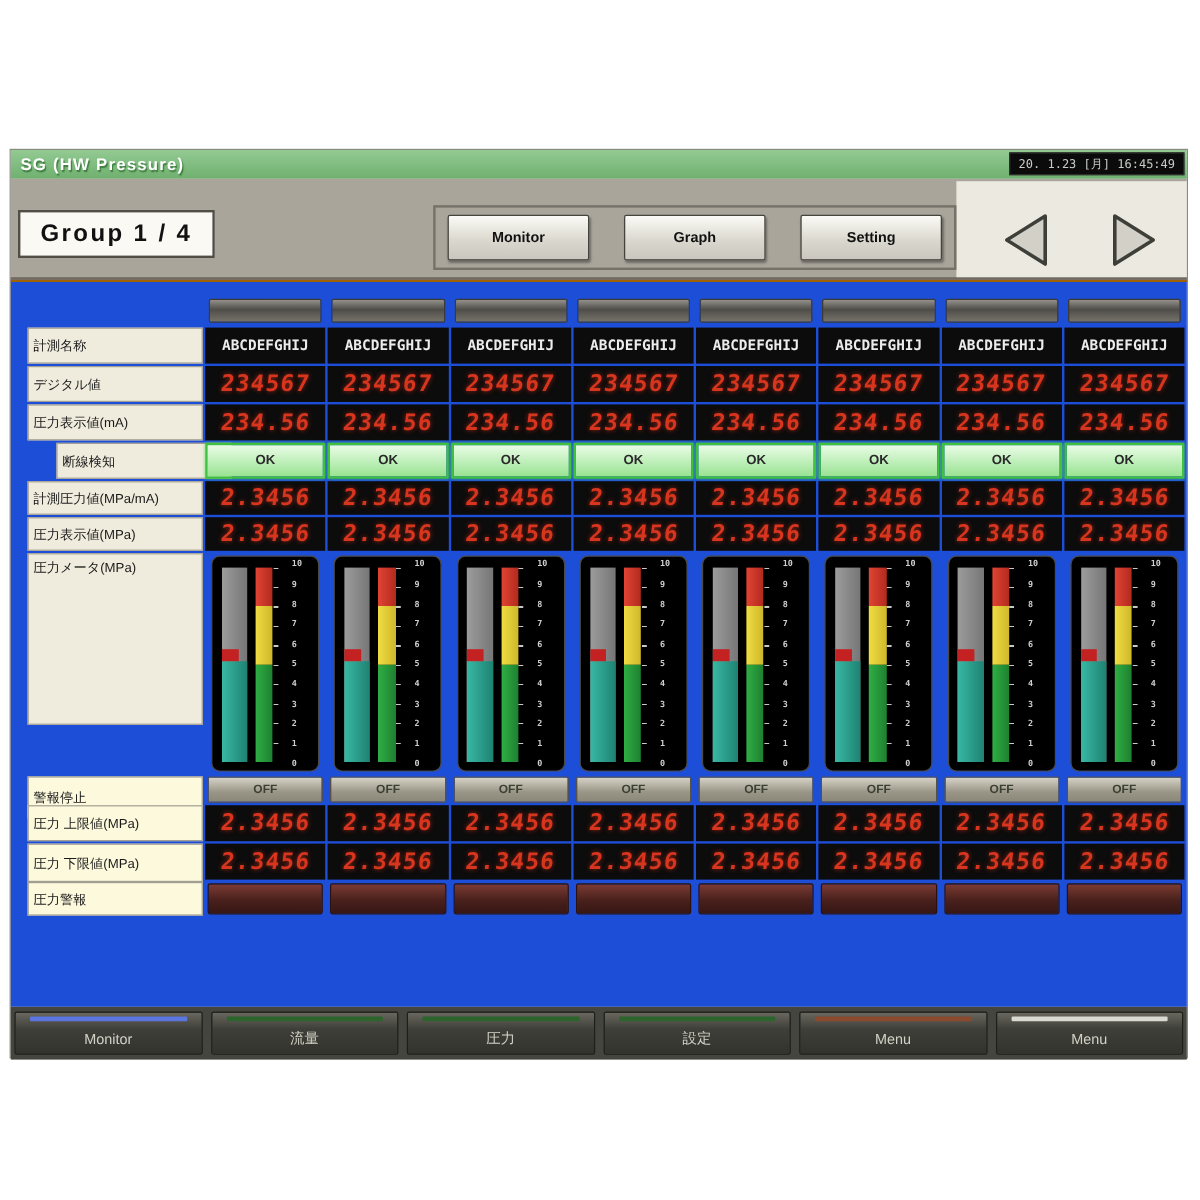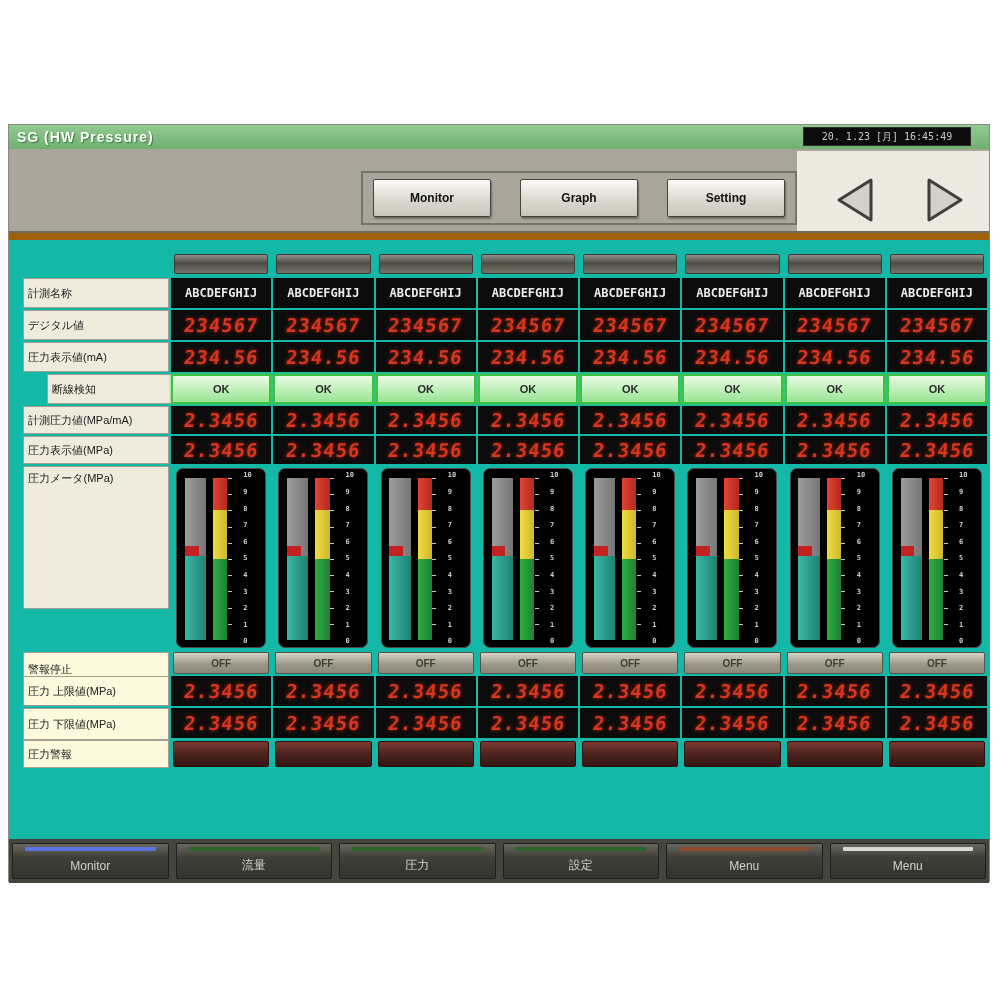--- a/index.html
+++ b/index.html
@@ -2,34 +2,34 @@
 <html><head>
 <meta charset="utf-8">
 <style>
   html,body{margin:0;padding:0;}
   body{width:1000px;height:1000px;background:#ffffff;font-family:"Liberation Sans",sans-serif;position:relative;overflow:hidden;}
   .screen{position:absolute;left:8px;top:124px;width:982px;height:758px;background:#fdfdf9;border:1px solid #8a8a82;box-sizing:border-box;}
 
   
   .titlebar{position:absolute;left:0;top:0;width:100%;height:24px;background:linear-gradient(180deg,#93ca93,#6fb06f);}
   .title{position:absolute;left:8px;top:4px;font:700 14px "Liberation Sans",sans-serif;color:#ffffff;text-shadow:1px 1px 1px #3d7a3d;letter-spacing:1px;}
-  .clock{position:absolute;right:18px;top:2px;width:168px;height:19px;background:#0b0b0b;color:#c8ccc8;font:10px "DejaVu Sans Mono",monospace;display:flex;align-items:center;justify-content:center;border:1px solid #2e2e2e;box-sizing:border-box;}
+  .clock{position:absolute;right:2px;top:2px;width:146px;height:19px;background:#0b0b0b;color:#c8ccc8;font:10px "DejaVu Sans Mono",monospace;display:flex;align-items:center;justify-content:center;border:1px solid #2e2e2e;box-sizing:border-box;}
 
   
   .toolbar{position:absolute;left:0;top:24px;width:100%;height:84px;background:#a9a59b;border-bottom:2px solid #6e6b63;box-sizing:border-box;}
   .right-panel{position:absolute;right:0;top:2px;width:192px;height:80px;background:#eceae0;}
   .groupbox{position:absolute;left:6px;top:26px;width:164px;height:40px;background:#faf9f4;border:2px solid #504e47;display:flex;align-items:center;justify-content:center;font:700 20px "Liberation Sans",sans-serif;letter-spacing:2px;color:#111;box-sizing:border-box;}
   .btnframe{position:absolute;left:352px;top:22px;width:436px;height:54px;border:2px solid #75726a;display:flex;align-items:center;justify-content:space-between;padding:0 10px;box-sizing:border-box;}
   .tbtn{width:118px;height:38px;background:linear-gradient(180deg,#fbfaf6,#dbd9cf 55%,#c9c7bd);border:1px solid #45433d;border-radius:2px;box-shadow:1px 2px 2px rgba(0,0,0,.35);font:700 12px "Liberation Sans",sans-serif;color:#111;cursor:pointer;}
   .arrow-btn{position:absolute;top:26px;width:58px;height:50px;background:transparent;border:none;padding:0;cursor:pointer;}
   .arrow-prev{right:104px;}
   .arrow-next{right:16px;}
 
   
-  .panel{position:absolute;left:0;top:108px;width:100%;height:606px;background:#14b8a6;border-top:7px solid #a16207;box-sizing:border-box;}
+  .panel{position:absolute;left:0;top:108px;width:100%;height:606px;background:#1d4ed8;border-top:2px solid #a16207;box-sizing:border-box;}
   .lcell{position:absolute;left:14px;width:146px;background:#efecdd;border:1px solid #a29e91;font:11px "Liberation Sans",sans-serif;color:#191919;display:flex;align-items:center;padding:0 4px;box-sizing:border-box;}
   .lcell.yellow{background:#fcf9dc;}
   .lcell.top-align{align-items:flex-start;padding-top:4px;}
   .crow{position:absolute;left:162px;width:816px;display:grid;grid-template-columns:repeat(8,1fr);gap:2px;}
 
   .cell-hdr{background:linear-gradient(180deg,#93908a,#4e4c47 45%,#5a5852 60%,#757269);border:1px solid #3a3a36;border-radius:2px;margin:0 3px;cursor:pointer;}
   .cell-name{background:#0c0c0c;color:#ececec;font:700 12px "DejaVu Sans Mono",monospace;display:flex;align-items:center;justify-content:center;overflow:hidden;}
   .cell-seg{background:#0c0c0c;display:flex;align-items:center;justify-content:center;overflow:hidden;}
   .seg{font:700 19px "DejaVu Sans Mono",monospace;color:#d8351f;transform:skewX(-7deg);letter-spacing:1px;text-shadow:0 0 4px rgba(255,60,30,.55);white-space:nowrap;}
   .cell-ok{background:linear-gradient(180deg,#eafce6,#98e392);border:2px solid #3fc03f;box-shadow:0 0 3px #58d058;display:flex;align-items:center;justify-content:center;font:700 11px "Liberation Sans",sans-serif;color:#2a2a2a;box-sizing:border-box;}
@@ -60,20 +60,21 @@
 
 <div class="screen">
 
   <div class="titlebar">
     <span class="title">SG (HW Pressure)</span>
     <div class="clock">20. 1.23 [月] 16:45:49</div>
   </div>
 
   <div class="toolbar">
     <div class="right-panel"></div>
+    <div class="groupbox">Group 1 / 4</div>
     <div class="btnframe">
       <button class="tbtn">Monitor</button>
       <button class="tbtn">Graph</button>
       <button class="tbtn">Setting</button>
     </div>
     <button class="arrow-btn arrow-prev">
       <span>
         <svg width="58" height="50" viewBox="0 0 58 50">
             <polygon points="44,5 12,25 44,45" fill="#d3d1c7" stroke="#3f3f39" stroke-width="3" stroke-linejoin="round"></polygon>
           </svg>

